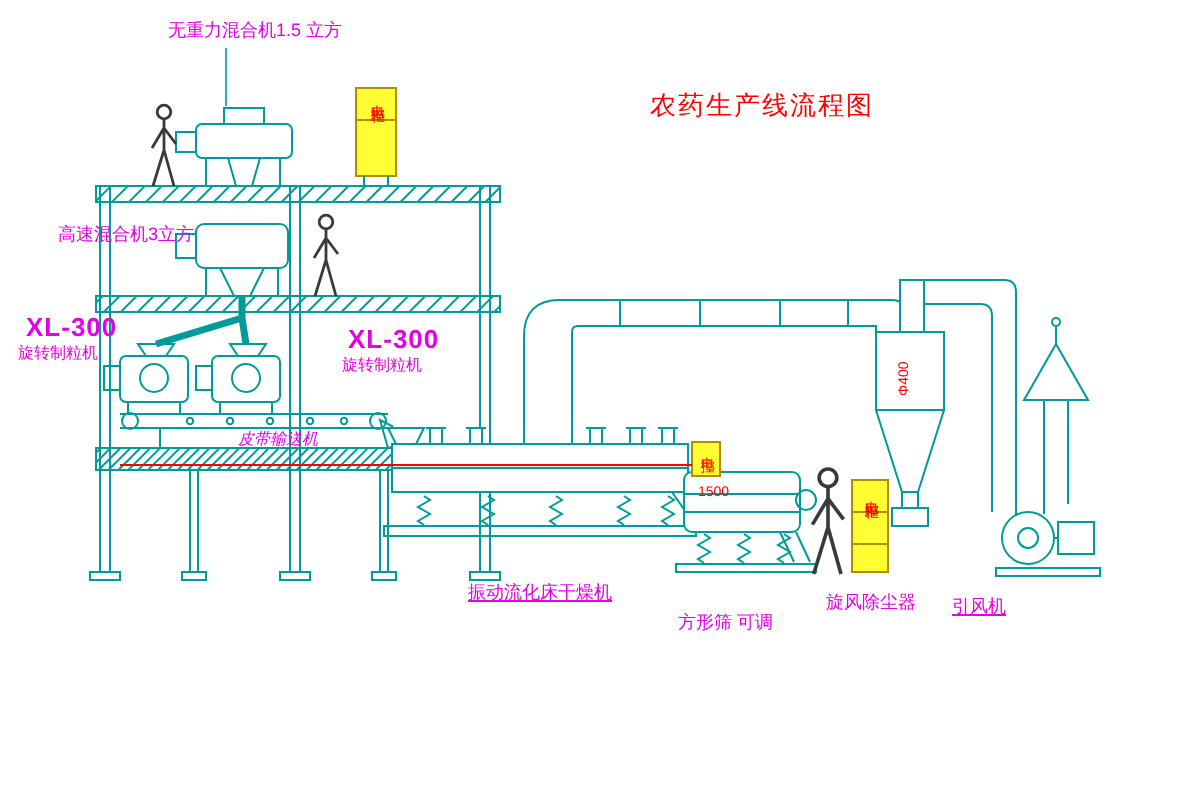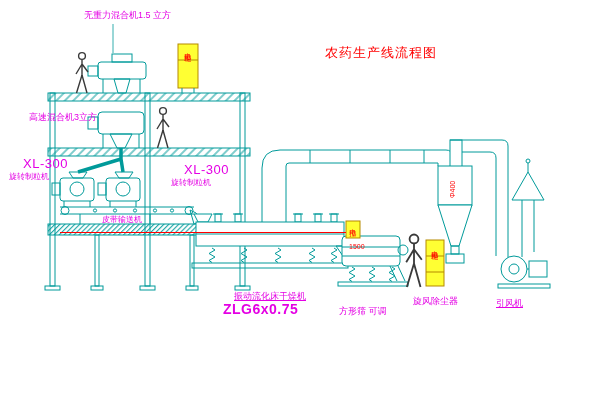--- a/index.html
+++ b/index.html
@@ -5,21 +5,21 @@
   * { margin:0; padding:0; box-sizing:border-box; }
   html,body { background:#ffffff; }
   body { font-family:"Liberation Sans", sans-serif; }
   .canvas { position:relative; width:600px; height:403px; background:#ffffff; overflow:hidden; }
   svg.drawing { position:absolute; left:0; top:0; }
   .lbl { position:absolute; color:#e400e4; white-space:nowrap; line-height:1.05; font-family:"Liberation Sans", sans-serif; }
   .red { color:#ff0000; }
   .f7  { font-size:7px; }
   .f8  { font-size:8px; }
   .f9  { font-size:9px; }
-  .f13 { font-size:13px; font-weight:normal; letter-spacing:0.5px;margin-left:10px; }
+  .f13 { font-size:13px; font-weight:bold; letter-spacing:0.5px; }
   .f14 { font-size:14px; font-weight:bold; letter-spacing:0.5px; }
   .title { position:absolute; left:281px; top:44px; display:flex; align-items:baseline; color:#ff0000; white-space:nowrap;margin-left:44px; }
   .title .main { font-size:13px; letter-spacing:1px; }
   .title .cap  { font-size:21px; }
   .vtext { writing-mode:vertical-rl; text-orientation:upright; letter-spacing:1px; }
   .rot90 { transform:rotate(-90deg); transform-origin:left top; }
 </style>
 </head>
 <body>
 
@@ -212,29 +212,28 @@
 
   <div class="lbl f9" style="left:84px;  top:11px;">无重力混合机1.5 立方</div>
   <div class="lbl f9" style="left:29px;  top:113px;">高速混合机3立方</div>
 
   <div class="lbl f13" style="left:13px;  top:157px;">XL-300</div>
   <div class="lbl f8" style="left:9px;   top:173px;">旋转制粒机</div>
 
   <div class="lbl f13" style="left:174px; top:163px;">XL-300</div>
   <div class="lbl f8" style="left:171px; top:179px;">旋转制粒机</div>
 
-  <div class="lbl f8" style="left:102px; top:216px;">皮带输送机</div>
+  <div class="lbl f8" style="left:119px; top:216px;font-style:italic;">皮带输送机</div>
 
   <div class="lbl f9" style="left:234px; top:292px;text-decoration:underline;">振动流化床干燥机</div>
-  <div class="lbl f14" style="left:223px; top:302px;">ZLG6x0.75</div>
 
   <div class="lbl f9" style="left:339px; top:307px;">方形筛 可调</div>
 
   <div class="lbl f9" style="left:413px; top:297px;">旋风除尘器</div>
-  <div class="lbl f9" style="left:496px; top:299px;text-decoration:underline;">引风机</div>
+  <div class="lbl f9" style="left:476px; top:299px;text-decoration:underline;">引风机</div>
 
   <div class="lbl red f7" style="left:349px; top:243px;">1500</div>
   <div class="lbl red f7 rot90" style="left:449px; top:198px;">Φ400</div>
 
   <div class="lbl red f7 vtext" style="left:184px; top:47px;">电控柜</div>
   <div class="lbl red f7 vtext" style="left:349px; top:223px;">电控</div>
   <div class="lbl red f7 vtext" style="left:431px; top:245px;">电控柜</div>
 
 </div>
 

